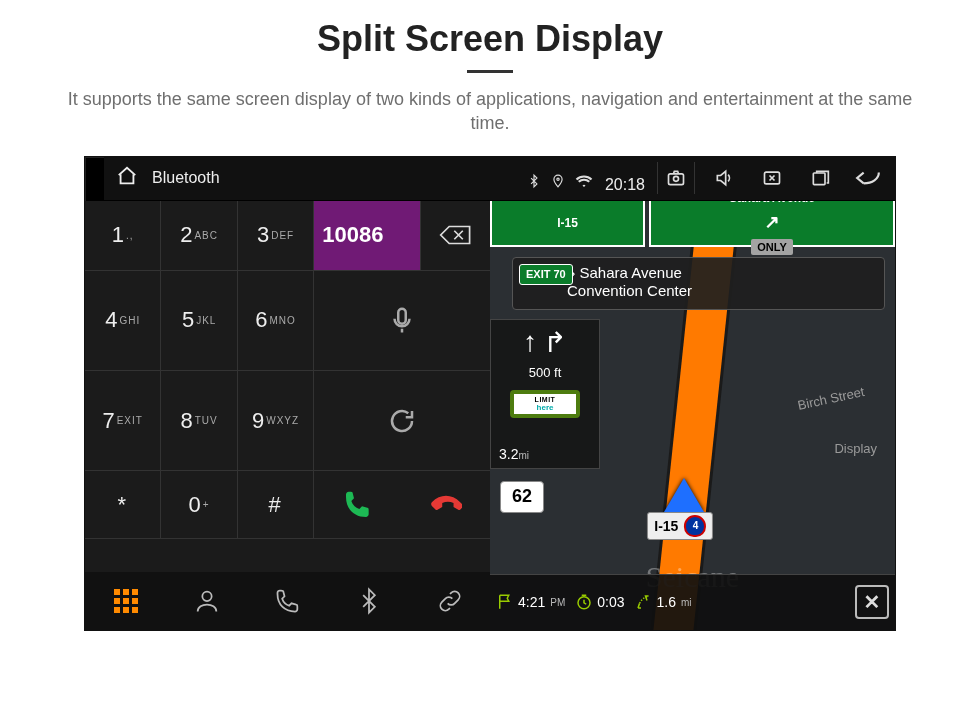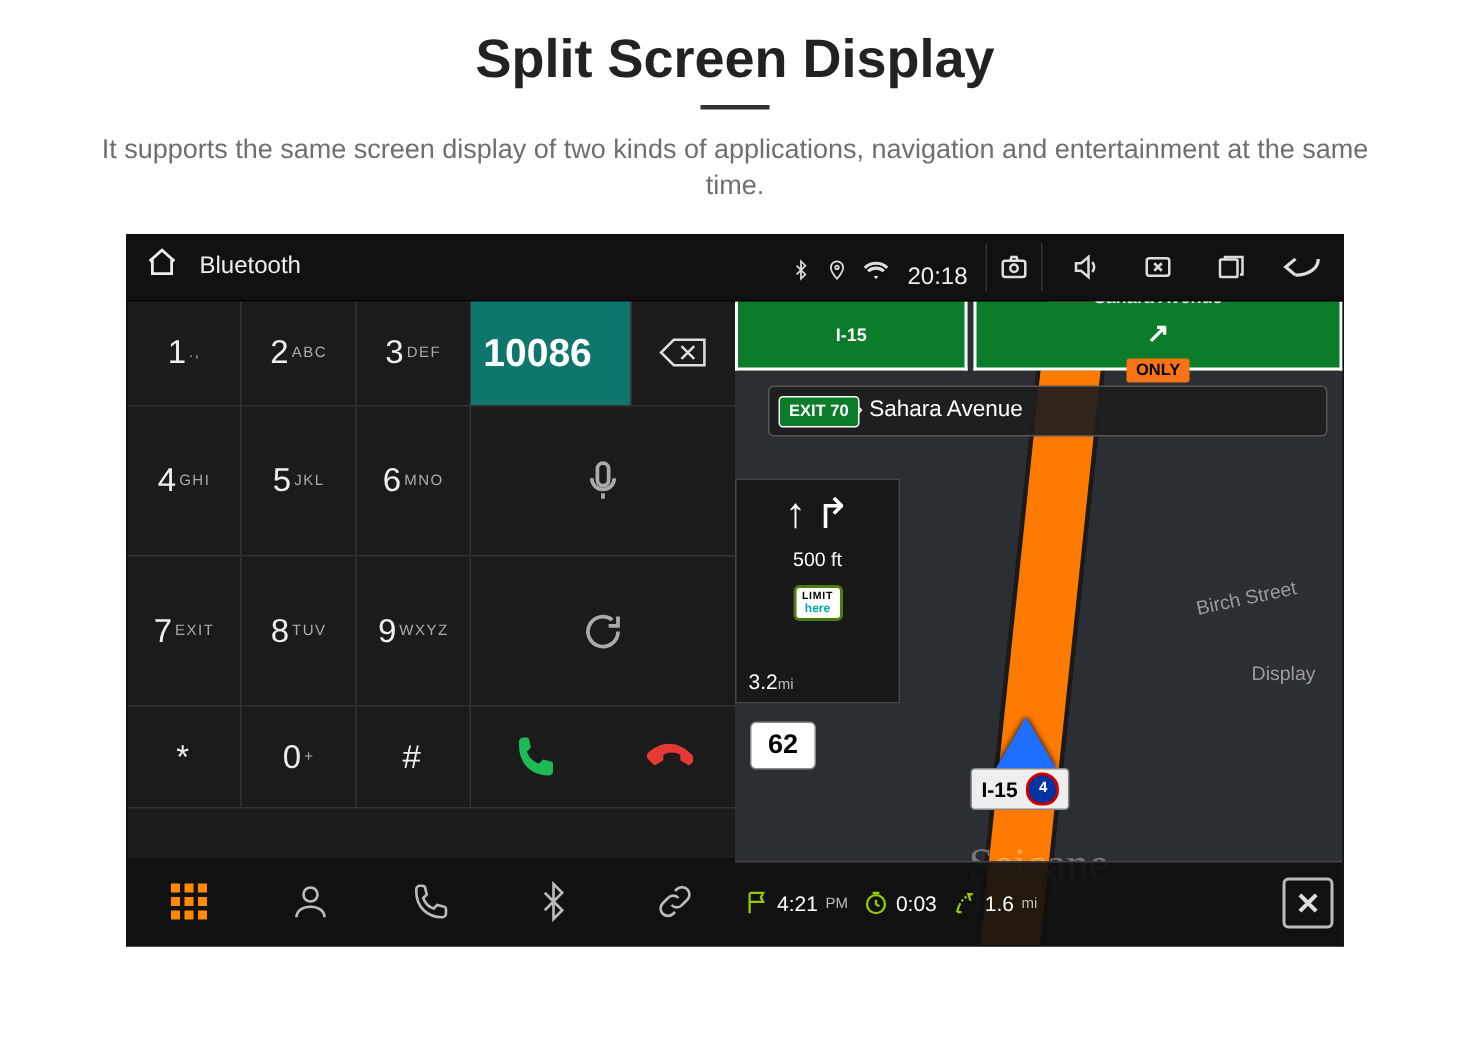--- a/index.html
+++ b/index.html
@@ -48,20 +48,21 @@
   
   .statusbar {
     height: 44px;
     background: #111;
     display: flex;
     align-items: center;
     color: #eee;
     font-size: 16px;
     padding: 0 8px;
     border-bottom: 1px solid #000;
+    margin-left: 19px;
   }
   .statusbar .home-icon { width: 30px; text-align: center; font-size: 20px; cursor: pointer; }
   .statusbar .title { margin-left: 10px; font-weight: 500; }
   .statusbar .spacer { flex: 1; }
   .status-icons { display: flex; align-items: flex-end; gap: 10px; font-size: 16px; }
   .status-icons .time { font-size: 16px; margin: 0 2px; }
   .status-btn {
     width: 38px; height: 32px;
     display: flex; align-items: center; justify-content: center;
     color: #ddd; cursor: pointer;
@@ -91,22 +92,22 @@
     font-size: 18px;
     color:#eee;
     cursor:pointer;
     user-select:none;
   }
   .key .num { font-size: 22px; margin-right:2px; }
   .key .sub { font-size: 10px; color:#aaa; letter-spacing:1px; }
   .dial-display {
     display:flex; align-items:center; justify-content:flex-start;
     padding-left:8px;
-    font-size: 26px; font-weight:700; color:#fff;
-    background:#0f766e;
+    font-size: 22px; font-weight:700; color:#fff;
+    background:#701a75;
     border-right:1px solid #333;
   }
   .backspace {
     display:flex; align-items:center; justify-content:center;
     cursor:pointer;
   }
   .backspace svg { width: 34px; height: 24px; }
 
   .dial-grid {
     flex:1;
@@ -148,21 +149,21 @@
   .bottom-btn.active .grid-dots div { background:#ff8a00; }
   .grid-dots { display:grid; grid-template-columns:repeat(3,6px); grid-template-rows:repeat(3,6px); gap:3px; }
   .grid-dots div { width:6px; height:6px; background:#bbb; }
 
   
   .map { position:relative; flex:1; background:#2b2f33; overflow:hidden; color:#fff; }
   .signs-row { position:absolute; top:0; left:0; right:0; height:46px; display:flex; }
   .sign-green { flex:1; background:#0a7c2a; border:2px solid #fff; border-top:none; margin-right:4px;
     display:flex; align-items:center; justify-content:center; font-size:12px; font-weight:600; }
   .sign-green.right { margin-right:0; flex:1.6; gap:6px; }
-  .only-tag { background:#f97316; color:#000; font-weight:700; font-size:11px; padding:2px 6px; border-radius:2px; }
+  .only-tag { background:#a3a3a3; color:#000; font-weight:700; font-size:11px; padding:2px 6px; border-radius:2px; }
   .arrow-up-right { font-size:18px; }
 
   .dest-banner {
     position:absolute; top:56px; left:22px; right:10px;
     background:rgba(30,30,30,.92); border:1px solid #555; border-radius:4px;
     padding:6px 10px 8px 54px; font-size:15px; line-height:1.25;
   }
   .exit-badge {
     position:absolute; left:6px; top:6px;
     background:#0a7c2a; color:#fff; font-size:11px; font-weight:700;
@@ -173,21 +174,21 @@
 
   .lane-panel {
     position:absolute; top:118px; left:0; width:110px; height:150px;
     background:rgba(20,20,20,.85); border:1px solid #444;
     display:flex; flex-direction:column; align-items:center; padding:6px 4px;
     font-size:12px;
   }
   .lane-arrows { display:flex; gap:6px; font-size:28px; }
   .lane-dist { margin-top:6px; font-size:13px; }
   .speed-limit {
-    margin-top:10px; width:33px; background:#fff; color:#000; border:2px solid #4d7c0f;
+    margin-top:10px; width:70px; background:#fff; color:#000; border:4px solid #4d7c0f;
     border-radius:4px; text-align:center; padding:2px 0;
   }
   .speed-limit .lbl { font-size:7px; font-weight:700; letter-spacing:.5px; }
   .speed-limit .logo { font-size:8px; color:#0aa; font-weight:700; }
   .lane-total { position:absolute; bottom:6px; left:8px; font-size:14px; }
   .lane-total .unit { font-size:10px; color:#bbb; }
 
   .badge62 {
     position:absolute; top:280px; left:10px;
     width:44px; height:32px; background:#fff; color:#000; border-radius:4px;
@@ -451,20 +452,21 @@
           <div class="sign-green right">
             <span>Sahara Avenue</span>
             <span class="arrow-up-right">↗</span>
             <span class="only-tag">ONLY</span>
           </div>
         </div>
 
         <div class="dest-banner">
           <span class="exit-badge">EXIT 70</span>
           <div class="l1">» Sahara Avenue</div>
+          <div class="l2">Convention Center</div>
         </div>
 
         <div class="lane-panel">
           <div class="lane-arrows">
             <span>↑</span>
             <span>↱</span>
           </div>
           <div class="lane-dist">500 ft</div>
           <div class="speed-limit">
             <div class="lbl">LIMIT</div>

